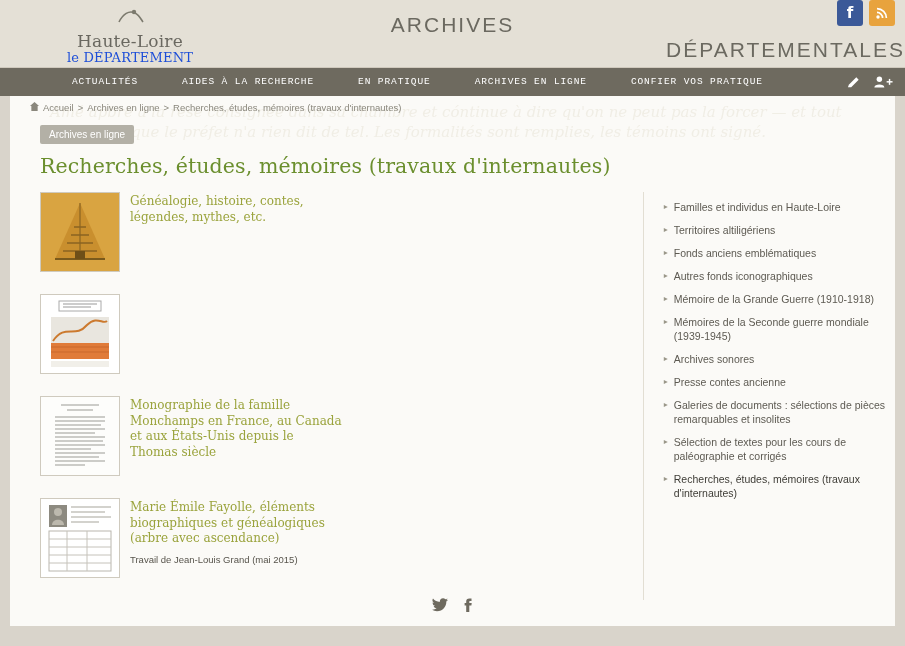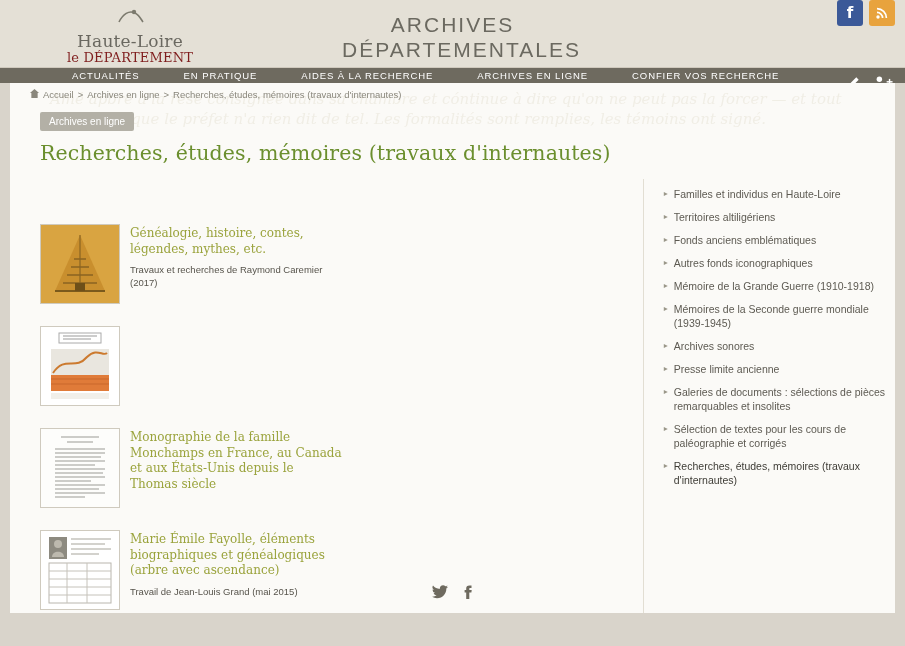--- a/index.html
+++ b/index.html
@@ -38,35 +38,35 @@
   .logo .l1 {
     font-family: "DejaVu Serif", serif;
     font-size: 17px;
     color: #6a6860;
     line-height: 18px;
     letter-spacing: .2px;
   }
   .logo .l2 {
     font-family: "DejaVu Serif", serif;
     font-size: 13px;
-    color: #7f1d1d;
+    color: #1d4ed8;
     line-height: 15px;
     letter-spacing: .2px;
   }
   .site-title {
     position: absolute;
     left: 0; right: 0; top: 12px;
     text-align: center;
     color: #6b6960;
     font-family: "Liberation Sans", sans-serif;
     font-size: 21px;
     letter-spacing: 2px;
     line-height: 25px;
   }
-  .site-title .t2 { padding-left: 18px; }
+  .site-title .t2 { padding-left: 18px; text-align: right; }
 
   .social {
     position: absolute;
     right: 10px; top: 0px;
     display: flex;
     gap: 6px;
   }
   .social .sq {
     width: 26px; height: 26px;
     border-radius: 3px;
@@ -74,25 +74,26 @@
     color: #fff;
     font-family: "DejaVu Sans", sans-serif;
     font-size: 15px;
     font-weight: bold;
   }
   .social .fb { background: #3b5998; }
   .social .rss { background: #e8a33d; }
 
   
   .nav {
-    height: 15px;
+    height: 28px;
     background: #6e6a5f;
     display: flex;
     align-items: center;
     position: relative;
+    font-family: Liberation Mono, monospace;
   }
   .nav .item {
     color: #fff;
     font-size: 9.5px;
     letter-spacing: .9px;
     padding: 0 22px;
     line-height: 28px;
     white-space: nowrap;
   }
   .nav .item:first-child { padding-left: 72px; }
@@ -178,21 +179,20 @@
   .right-col {
     width: 255px;
     border-left: 1px solid #e2ded3;
     padding: 8px 0 0 20px;
   }
 
   
   .grid {
     display: flex;
     flex-wrap: wrap;
-    margin-top: 45px;
   }
   .cell {
     width: 305px;
     display: flex;
     margin-bottom: 22px;
   }
   .thumb {
     width: 80px;
     min-width: 80px;
     height: 80px;
@@ -278,24 +278,24 @@
           <circle cx="3" cy="11" r="1.7" fill="#fff"></circle>
           <path d="M2 6.4 A5.6 5.6 0 0 1 7.6 12" stroke="#fff" stroke-width="1.7" fill="none"></path>
           <path d="M2 2.6 A9.4 9.4 0 0 1 11.4 12" stroke="#fff" stroke-width="1.7" fill="none"></path>
         </svg>
       </div>
     </div>
   </div>
 
   <div class="nav">
     <div class="item">ACTUALITÉS</div>
+    <div class="item">AIDES À LA RECHERCHE</div>
     <div class="item">EN PRATIQUE</div>
-    <div class="item">AIDES À LA RECHERCHE</div>
     <div class="item">ARCHIVES EN LIGNE</div>
-    <div class="item">CONFIER VOS RECHERCHE</div>
+    <div class="item">CONFIER VOS PRATIQUE</div>
     <div class="icons">
       <span>
         <svg width="15" height="15" viewBox="0 0 16 16" aria-hidden="true">
           <path d="M2 13 L3 10.5 L11 2.5 L13.5 5 L5.5 13 Z" fill="#fff"></path>
         </svg>
       </span>
       <span>
         <svg width="20" height="14" viewBox="0 0 22 14" aria-hidden="true">
           <circle cx="7" cy="4" r="3" fill="#fff"></circle>
           <path d="M1.5 13 C1.5 8.8 12.5 8.8 12.5 13 Z" fill="#fff"></path>
@@ -332,21 +332,20 @@
                 <rect width="78" height="78" fill="#d9a441"></rect>
                 <polygon points="39,10 64,66 14,66" fill="#c98f2e"></polygon>
                 <path d="M14,66 L64,66" stroke="#7a5a1c" stroke-width="2"></path>
                 <path d="M22,58 L56,58 M26,50 L52,50 M30,42 L48,42 M33,34 L45,34" stroke="#8a6422" stroke-width="1.4"></path>
                 <path d="M39,10 L39,66" stroke="#8a6422" stroke-width="1.2"></path>
                 <rect x="34" y="58" width="10" height="8" fill="#6e4f18"></rect>
               </svg>
             </div>
             <div class="item-text">
               <div class="item-title">Généalogie, histoire, contes, légendes, mythes, etc.</div>
-              <div class="item-desc">Travaux et recherches de Raymond Caremier (2017)</div>
             </div>
           </div>
 
           <div class="cell">
             <div class="thumb">
               <svg width="78" height="78" viewBox="0 0 78 78" aria-hidden="true">
                 <rect width="78" height="78" fill="#ffffff"></rect>
                 <rect x="18" y="6" width="42" height="10" fill="none" stroke="#aaa" stroke-width="1"></rect>
                 <path d="M22,9 h34 M22,12 h28" stroke="#999" stroke-width="1"></path>
                 <rect x="10" y="22" width="58" height="26" fill="#e9e6df"></rect>
@@ -415,21 +414,21 @@
         <div class="rnav-item">
           <span class="arrow">▸</span>
           <span>Mémoires de la Seconde guerre mondiale (1939-1945)</span>
         </div>
         <div class="rnav-item">
           <span class="arrow">▸</span>
           <span>Archives sonores</span>
         </div>
         <div class="rnav-item">
           <span class="arrow">▸</span>
-          <span>Presse limite ancienne</span>
+          <span>Presse contes ancienne</span>
         </div>
         <div class="rnav-item">
           <span class="arrow">▸</span>
           <span>Galeries de documents : sélections de pièces remarquables et insolites</span>
         </div>
         <div class="rnav-item">
           <span class="arrow">▸</span>
           <span>Sélection de textes pour les cours de paléographie et corrigés</span>
         </div>
         <div class="rnav-item active">

